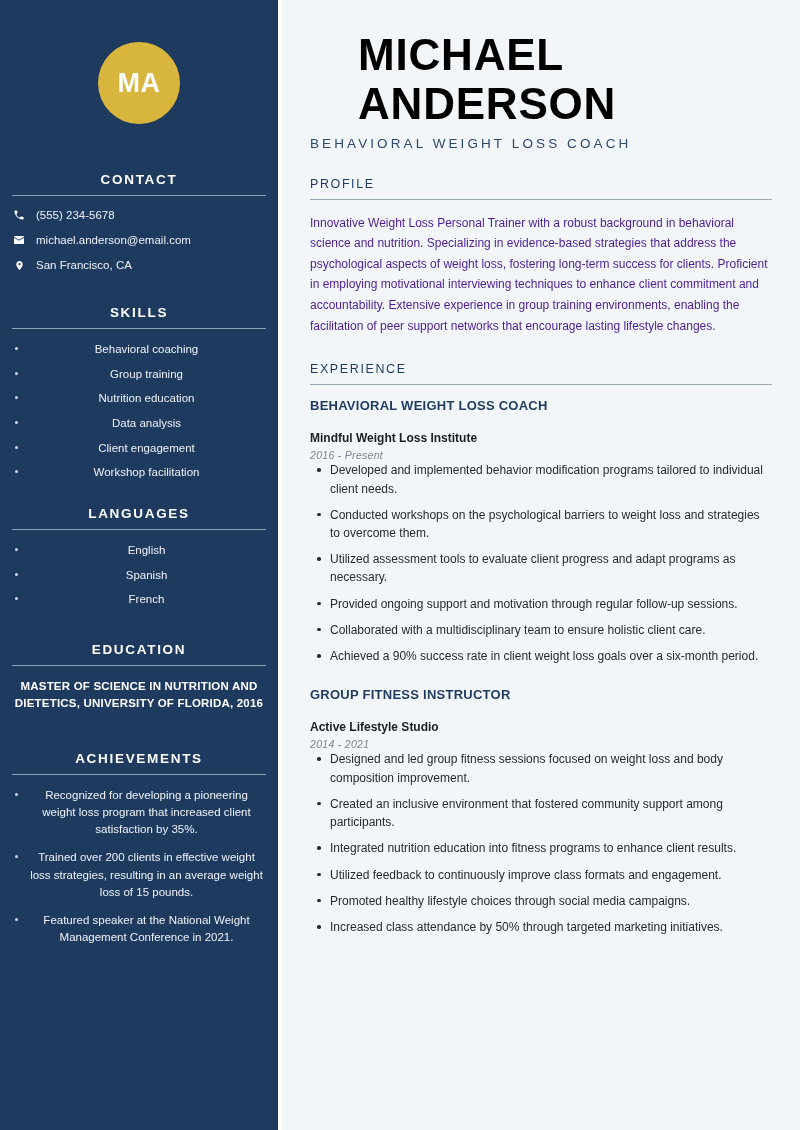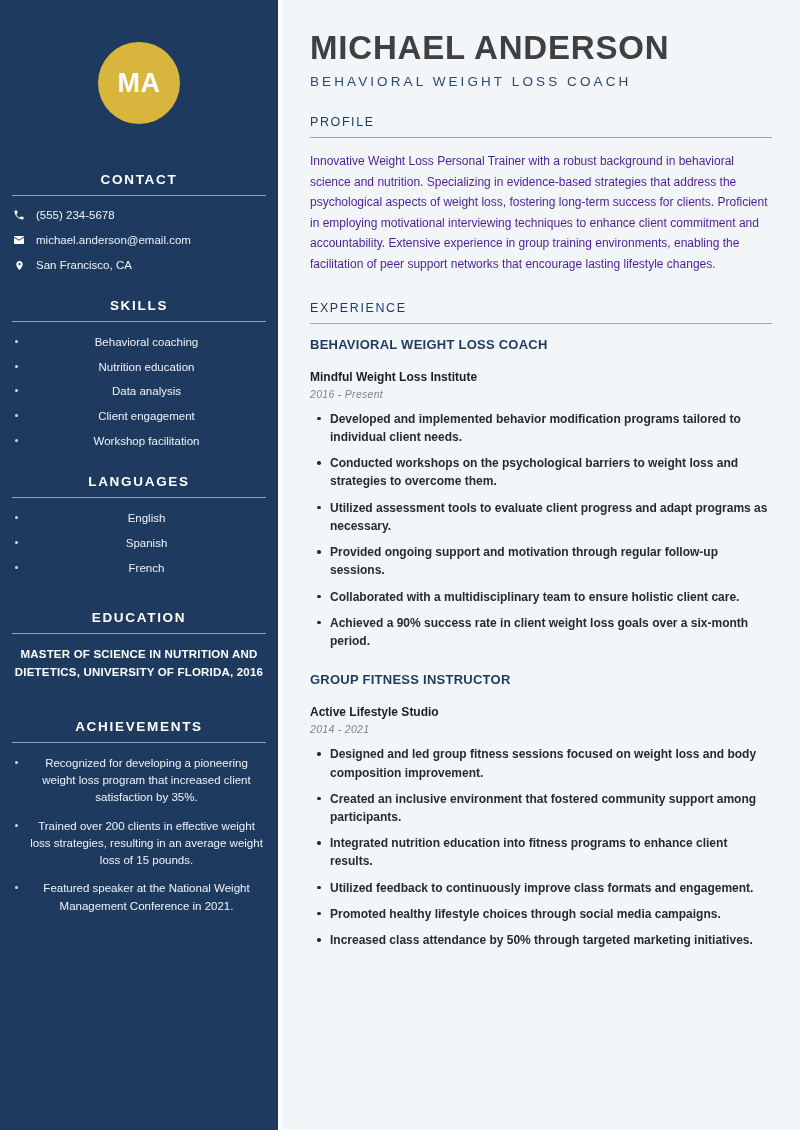--- a/index.html
+++ b/index.html
@@ -126,39 +126,40 @@
   .edu-item {
     font-size: 11.5px;
     font-weight: bold;
     line-height: 1.5;
     color: #ffffff;
     letter-spacing: 0.2px;
   }
 
   
   .sp-contact { margin-top: 48px; }
-  .sp-skills  { margin-top: 26px; }
+  .sp-skills  { margin-top: 33px; }
   .sp-langs   { margin-top: 25px; }
   .sp-edu     { margin-top: 34px; }
   .sp-achv    { margin-top: 38px; }
 
   
   .main {
     flex: 1 1 auto;
     background: #f2f6f8;
     margin-left: 4px;
     padding: 30px 28px 0 28px;
   }
 
   .name {
-    font-size: 33px;
-    font-weight: bold;
-    color: #404040;
+    font-size: 44px;
+    font-weight: bold;
+    color: #000000;
     letter-spacing: 0.8px;
     line-height: 1.12;
+    margin-left: 48px;
   }
 
   .role {
     font-size: 13.5px;
     color: #2c4a6e;
     letter-spacing: 3.1px;
     margin-top: 7px;
   }
 
   .main-section { margin-top: 26px; }
@@ -204,22 +205,20 @@
   .job-dates {
     font-size: 10.5px;
     font-style: italic;
     color: #7b848e;
     margin-top: 4px;
     letter-spacing: 0.3px;
   }
 
   ul.job-list {
     list-style: none;
-    margin-top: 10px;
-    font-weight: bold;
   }
 
   ul.job-list li {
     position: relative;
     padding-left: 20px;
     font-size: 12px;
     line-height: 1.52;
     color: #262b30;
     margin-bottom: 8px;
   }
@@ -277,20 +276,21 @@
         </span>
         <span>San Francisco, CA</span>
       </div>
     </section>
 
     <section class="side-section sp-skills">
       <div class="side-h">SKILLS</div>
       <div class="side-rule"></div>
       <ul class="side-list">
         <li>Behavioral coaching</li>
+        <li>Group training</li>
         <li>Nutrition education</li>
         <li>Data analysis</li>
         <li>Client engagement</li>
         <li>Workshop facilitation</li>
       </ul>
     </section>
 
     <section class="side-section sp-langs">
       <div class="side-h">LANGUAGES</div>
       <div class="side-rule"></div>

